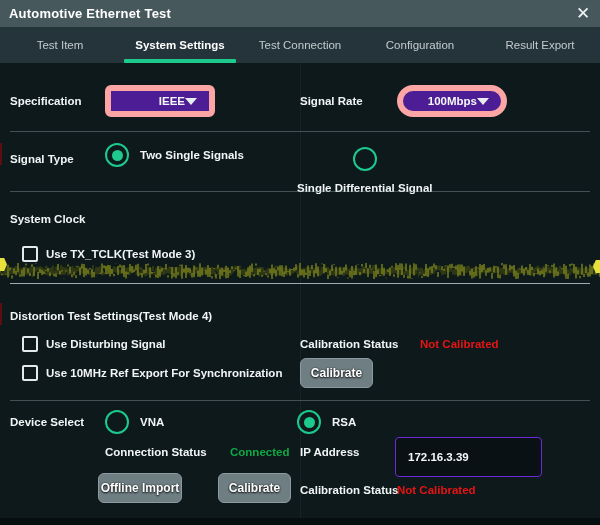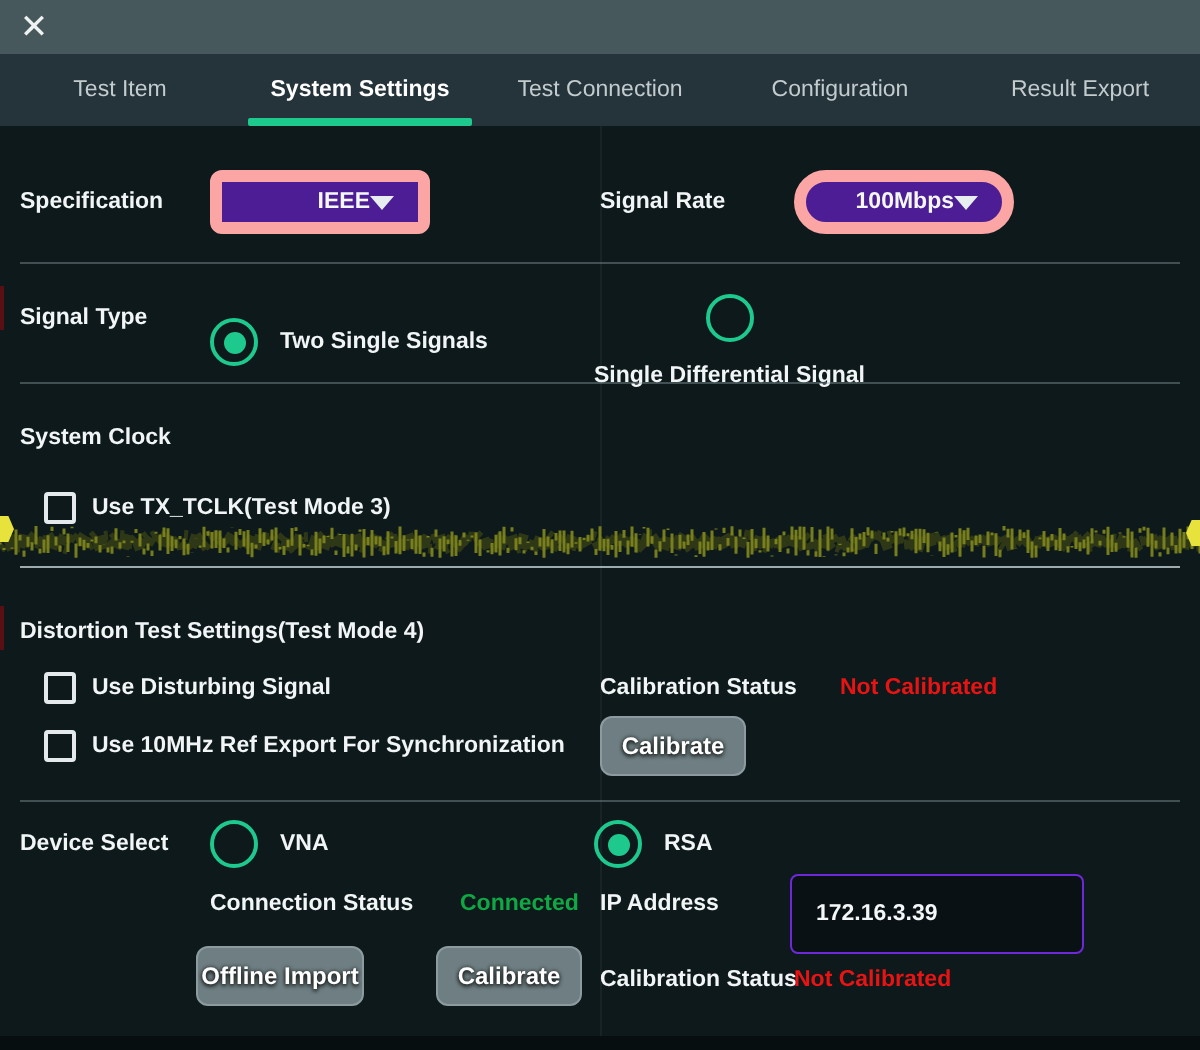--- a/index.html
+++ b/index.html
@@ -75,20 +75,21 @@
   
   .edge-artifact { position:absolute; left:0; width:2px; background:#5a1013; }
   .bottom-strip { position:absolute; left:0; top:518px; width:600px; height:7px; background:#070e10; }
 </style>
 </head>
 <body>
 
 <div id="screen">
 
   <div class="titlebar">
+    <div class="title">Automotive Ethernet Test</div>
     <div class="close-btn">✕</div>
   </div>
 
   <div class="tabbar">
     <div class="tab">Test Item</div>
     <div class="tab active">System Settings</div>
     <div class="tab">Test Connection</div>
     <div class="tab">Configuration</div>
     <div class="tab">Result Export</div>
   </div>
@@ -103,21 +104,21 @@
     </div>
     <span class="lbl" style="left:300px; top:32px;">Signal Rate</span>
     <div class="dropdown" style="left:397px; top:22px;border-radius:16px;">
       <span class="dd-val">100Mbps</span>
       <span class="tri-down"></span>
     </div>
 
     <div class="divider" style="top:68px;"></div>
 
     <span class="lbl" style="left:10px; top:90px;">Signal Type</span>
-    <div class="radio-group-item on" style="left:105px; top:96px;">
+    <div class="radio-group-item on" style="left:105px; top:80px;">
       <span class="radio">
           <span class="dot"></span>
         </span>
       <span class="radio-label">Two Single Signals</span>
     </div>
     <div class="radio-group-item" style="left:297px; top:84px;flex-direction:column;">
       <span class="radio">
           <span class="dot"></span>
         </span>
       <span class="radio-label">Single Differential Signal</span>

